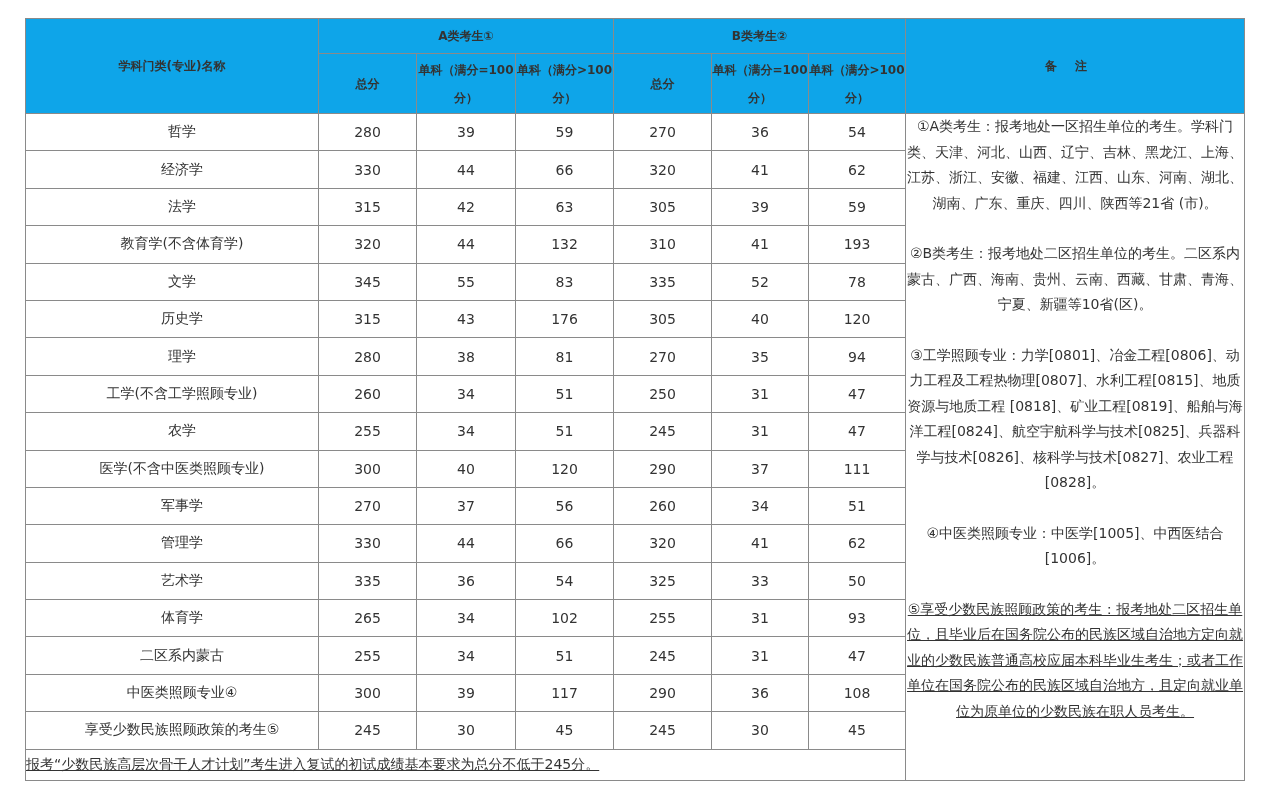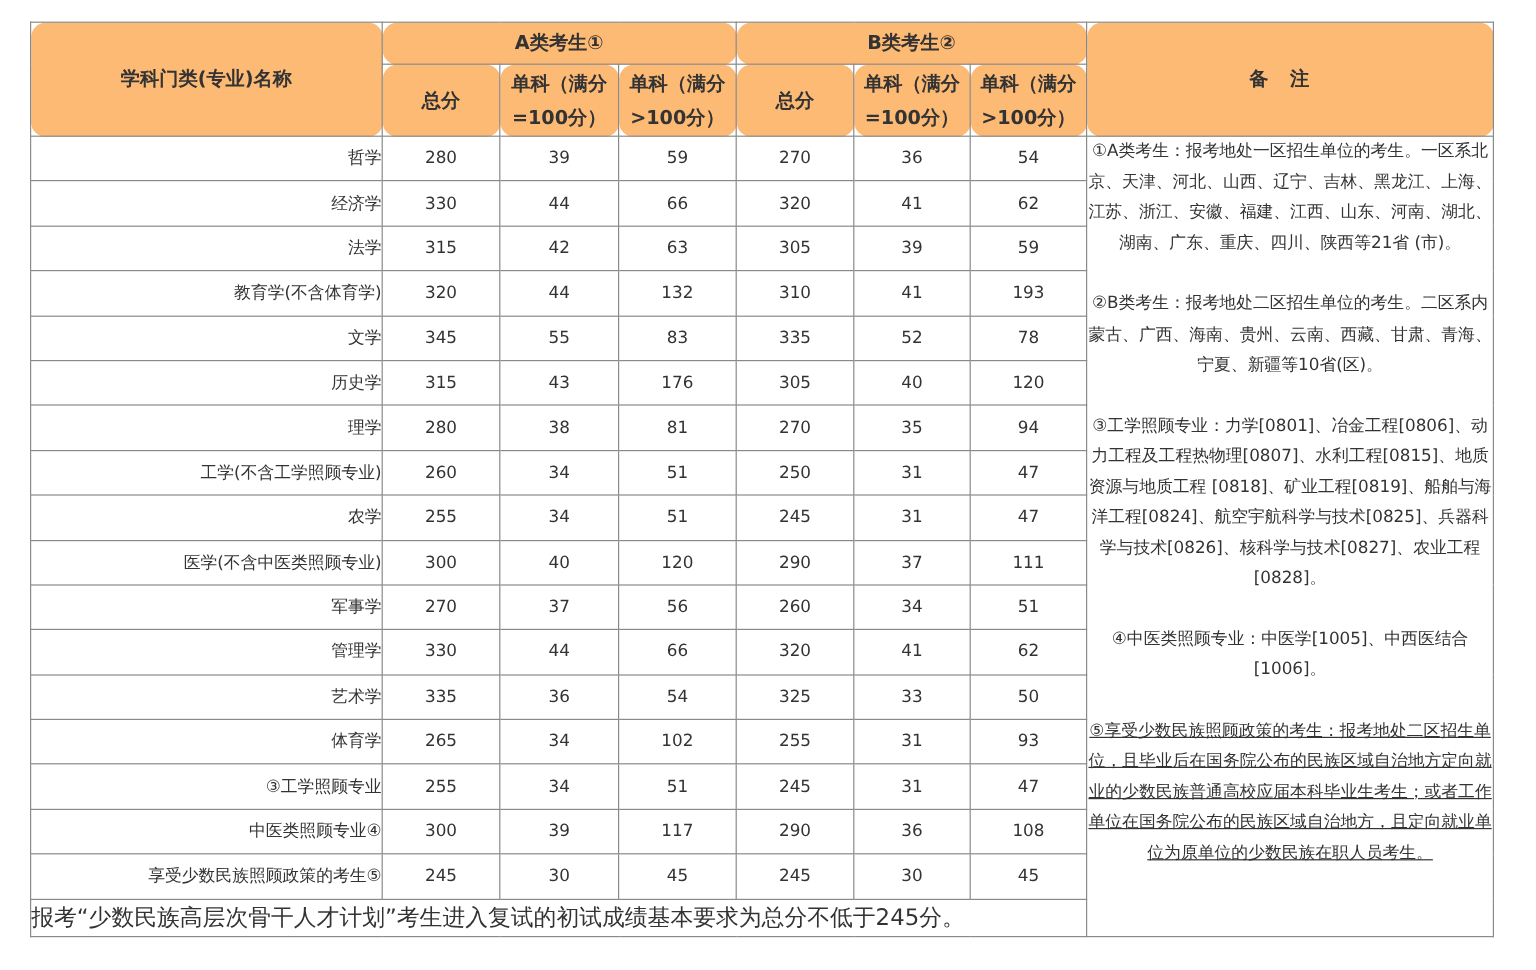--- a/index.html
+++ b/index.html
@@ -1,32 +1,32 @@
 <!DOCTYPE html>
 <html><head>
 <meta charset="utf-8">
 <style>
   html, body { margin: 0; padding: 0; background: #ffffff; }
   body { width: 1280px; height: 808px; position: relative; overflow: hidden;
          font-family: "DejaVu Sans", "Liberation Sans", sans-serif; color: #333333; }
   table.score { position: absolute; left: 25px; top: 18px; width: 1219px; border-collapse: collapse;
                 table-layout: fixed; font-size: 14px; }
   table.score td, table.score th { border: 1px solid #8a8a8a; padding: 0; }
-  table.score th { background: #fdba74; font-weight: bold; color: #333; font-size: 16px; border-radius: 12px; }
+  table.score th { background: #0ea5e9; font-weight: bold; color: #333; font-size: 12px; }
   th.h-subject { height: 94px; }
   th.h-group { height: 34px; }
   th.h-sub { height: 58px; line-height: 28px; text-align: center; }
   th.h-remark { letter-spacing: 18px; }
   tr.data td { height: 36.4px; text-align: center; font-size: 14px; }
-  tr.data td.subj { text-align: right; padding-left: 20px; }
+  tr.data td.subj { text-align: center; padding-left: 20px; }
   td.remarks { vertical-align: top; text-align: left; padding: 4px 8px 0 18px; font-size: 14px;
                line-height: 25.5px; color: #333; background: #ffffff; }
   td.remarks p { margin: 0 0 25px 0; }
   td.remarks p:last-child { margin-bottom: 0; text-decoration: underline; }
-  td.footnote { height: 30px; text-align: left; padding-left: 20px; font-size: 19px; }
+  td.footnote { height: 30px; text-align: left; padding-left: 20px; font-size: 14px; text-decoration: underline; }
 </style>
 </head>
 <body>
 
 <table class="score">
   <colgroup>
     <col style="width:293px">
       <col style="width:98px">
       <col style="width:99px">
       <col style="width:98px">
@@ -54,21 +54,21 @@
   <tbody id="tbody">
       <tr class="data">
         <td class="subj">哲学</td>
         <td>280</td>
         <td>39</td>
         <td>59</td>
         <td>270</td>
         <td>36</td>
         <td>54</td>
         <td class="remarks" rowspan="18">
-          <p>①A类考生：报考地处一区招生单位的考生。一区系北京、天津、河北、山西、辽宁、吉林、黑龙江、上海、江苏、浙江、安徽、福建、江西、山东、河南、湖北、湖南、广东、重庆、四川、陕西等21省 (市)。</p>
+          <p>①A类考生：报考地处一区招生单位的考生。学科门类、天津、河北、山西、辽宁、吉林、黑龙江、上海、江苏、浙江、安徽、福建、江西、山东、河南、湖北、湖南、广东、重庆、四川、陕西等21省 (市)。</p>
           <p>②B类考生：报考地处二区招生单位的考生。二区系内蒙古、广西、海南、贵州、云南、西藏、甘肃、青海、宁夏、新疆等10省(区)。</p>
           <p>③工学照顾专业：力学[0801]、冶金工程[0806]、动力工程及工程热物理[0807]、水利工程[0815]、地质资源与地质工程 [0818]、矿业工程[0819]、船舶与海洋工程[0824]、航空宇航科学与技术[0825]、兵器科学与技术[0826]、核科学与技术[0827]、农业工程[0828]。</p>
           <p>④中医类照顾专业：中医学[1005]、中西医结合[1006]。</p>
           <p>⑤享受少数民族照顾政策的考生：报考地处二区招生单位，且毕业后在国务院公布的民族区域自治地方定向就业的少数民族普通高校应届本科毕业生考生；或者工作单位在国务院公布的民族区域自治地方，且定向就业单位为原单位的少数民族在职人员考生。</p>
         </td>
       </tr>
       <tr class="data">
         <td class="subj">经济学</td>
         <td>330</td>
         <td>44</td>
@@ -179,21 +179,21 @@
       <tr class="data">
         <td class="subj">体育学</td>
         <td>265</td>
         <td>34</td>
         <td>102</td>
         <td>255</td>
         <td>31</td>
         <td>93</td>
       </tr>
       <tr class="data">
-        <td class="subj">③工学照顾专业</td>
+        <td class="subj">二区系内蒙古</td>
         <td>255</td>
         <td>34</td>
         <td>51</td>
         <td>245</td>
         <td>31</td>
         <td>47</td>
       </tr>
       <tr class="data">
         <td class="subj">中医类照顾专业④</td>
         <td>300</td>

